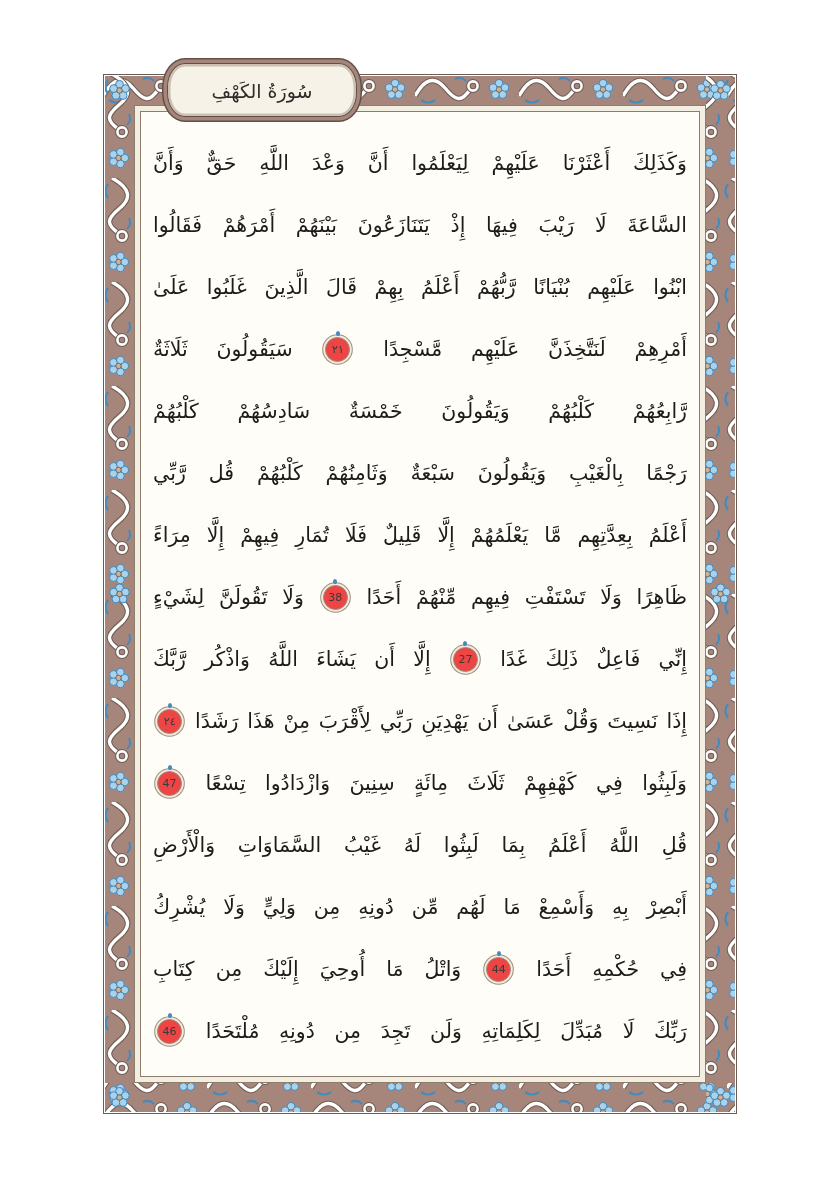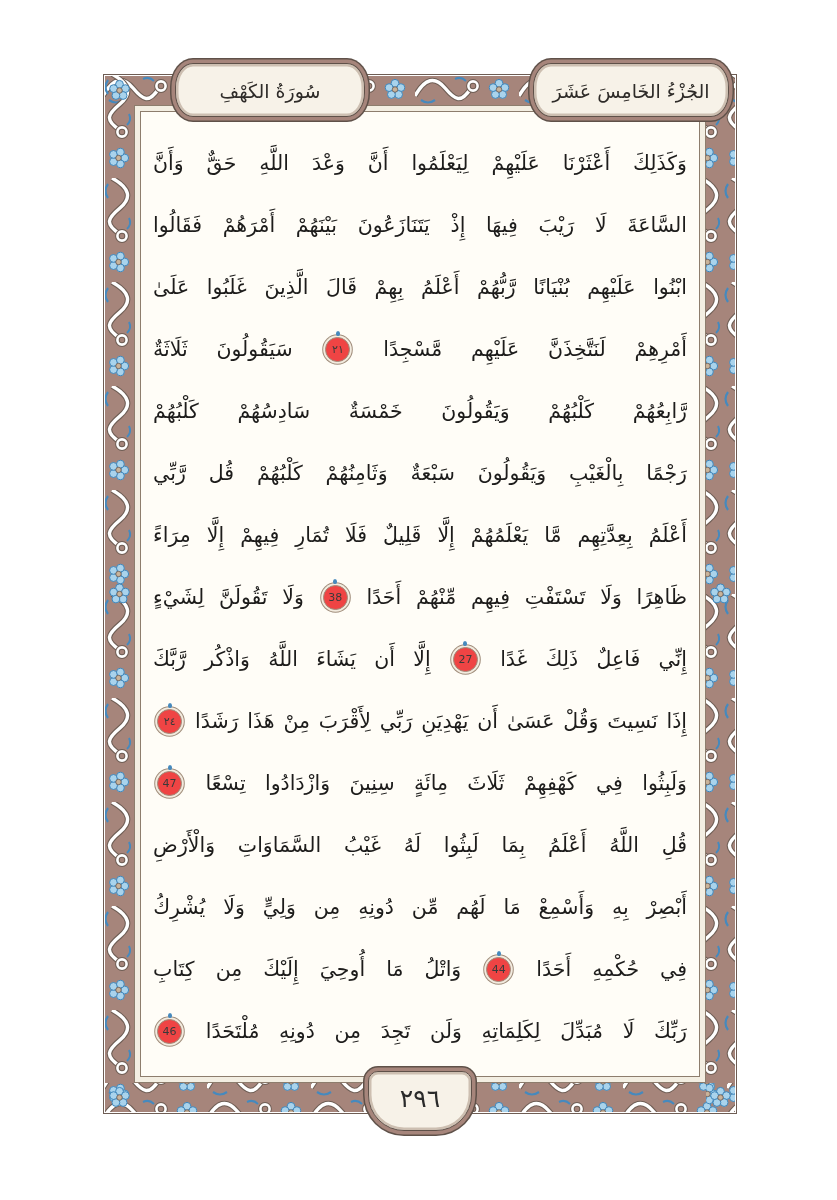--- a/index.html
+++ b/index.html
@@ -38,21 +38,21 @@
   .cartouche{
     position:absolute;top:-11px;height:52px;
     background:#f7f2e8;
     border:1.5px solid #5f5149;
     border-radius:18px/24px;
     box-shadow:0 0 0 3.5px #a6857b, 0 0 0 5px #5f5149, inset 0 0 0 2.5px #cdbfb1;
     display:flex;align-items:center;justify-content:center;
     z-index:3;
   }
   .cartouche-juz{left:430px;width:194px;}
-  .cartouche-surah{left:72px;width:188px;}
+  .cartouche-surah{left:64px;width:188px;}
   .cartouche .label{
     direction:rtl;
     font-size:19px;color:#2e2b28;
     white-space:nowrap;
     padding-top:2px;
   }
 
   
   .page-num-cartouche{
     position:absolute;left:50%;top:997px;transform:translateX(-50%);
@@ -147,23 +147,20 @@
       <rect x="2" y="2" width="29" height="1036" fill="url(#pat-v)"></rect>
       <rect x="603" y="2" width="29" height="1036" fill="url(#pat-v)"></rect>
       <use href="#flower" x="16.5" y="16.5"></use>
       <use href="#flower" x="617.5" y="16.5"></use>
       <use href="#flower" x="16.5" y="1023.5"></use>
       <use href="#flower" x="617.5" y="1023.5"></use>
       <use href="#flower" x="16.5" y="520"></use>
       <use href="#flower" x="617.5" y="520"></use>
     </svg>
 
-    <div class="cartouche cartouche-juz">
-      <span class="label">الجُزْءُ الخَامِسَ عَشَرَ</span>
-    </div>
     <div class="cartouche cartouche-surah">
       <span class="label">سُورَةُ الكَهْفِ</span>
     </div>
 
     <div class="text-box">
       <div class="quran-lines">
           <div class="quran-line">
             <span class="w">وَكَذَلِكَ</span>
             <span class="w">أَعْثَرْنَا</span>
             <span class="w">عَلَيْهِمْ</span>
@@ -345,18 +342,15 @@
             <span class="w">مِن</span>
             <span class="w">دُونِهِ</span>
             <span class="w">مُلْتَحَدًا</span>
             <span class="verse-marker">
               <span class="vm-num">46</span>
             </span>
           </div>
         </div>
     </div>
 
-    <div class="page-num-cartouche">
-      <span class="num">٢٩٦</span>
-    </div>
 
   </div>
 </div>
 
 </body></html>

